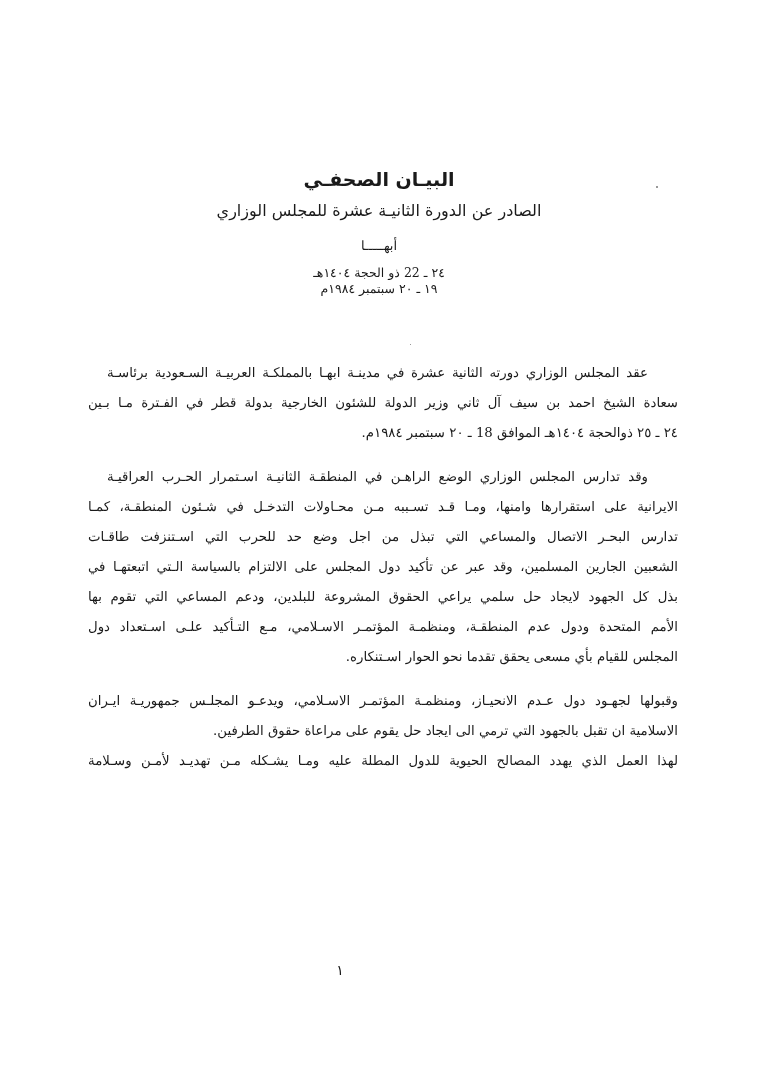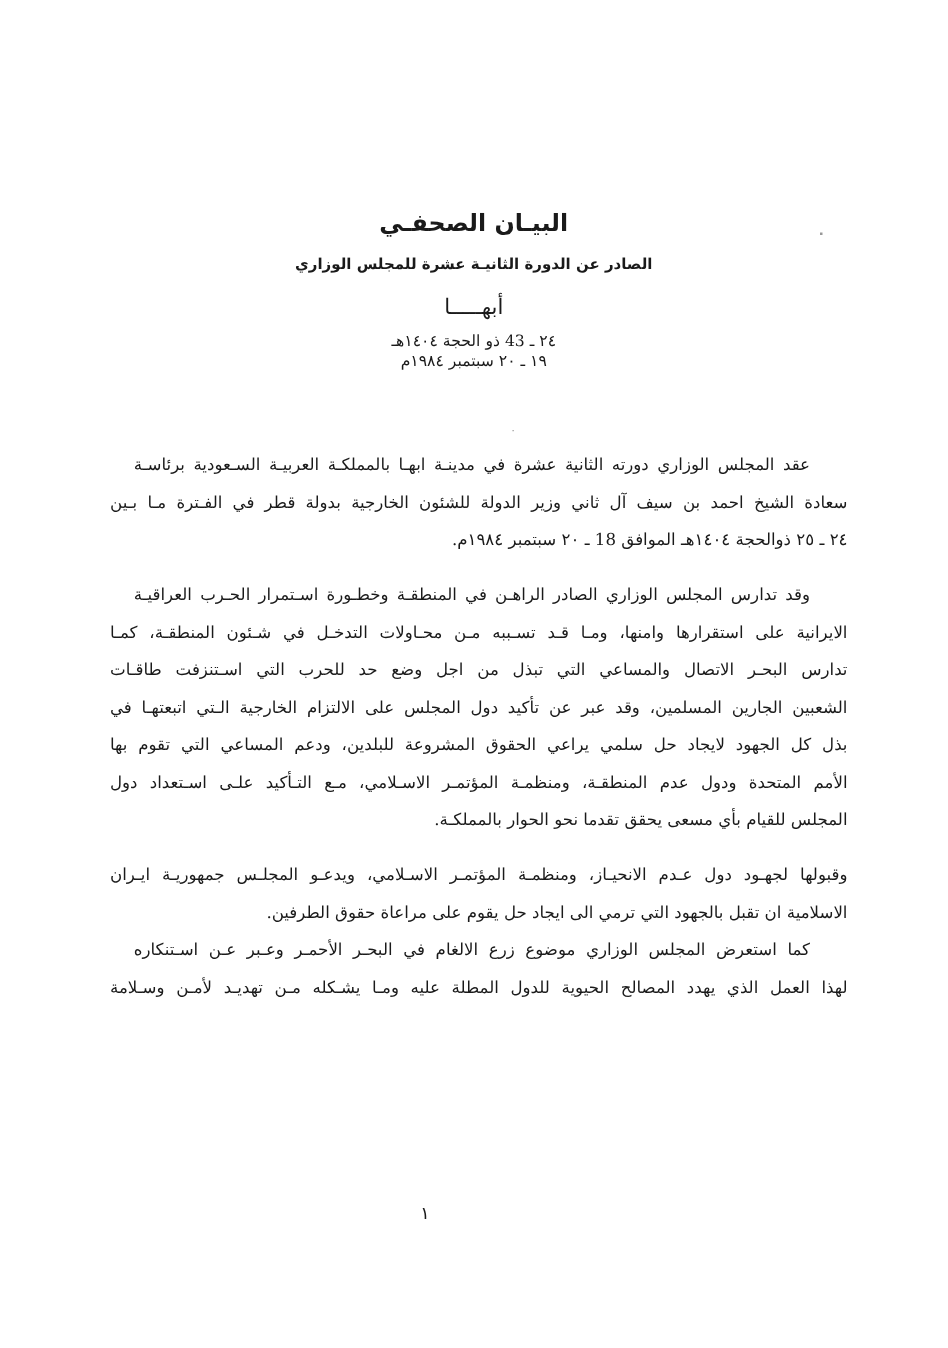--- a/index.html
+++ b/index.html
@@ -31,28 +31,28 @@
   .title {
     top: 166px;
     font-family: "DejaVu Sans", sans-serif;
     font-weight: bold;
     font-size: 19px;
     line-height: 26px;
   }
   .subtitle {
     top: 198px;
     font-family: "DejaVu Sans", sans-serif;
-    font-weight: bold;
-    font-size: 12px;
+    font-weight: normal;
+    font-size: 16px;
     line-height: 26px;
   }
   .place {
     top: 236px;
     font-family: "DejaVu Serif", serif;
-    font-size: 17px;
+    font-size: 13px;
     line-height: 20px;
   }
   .hijri {
     top: 264px;
     font-family: "DejaVu Serif", serif;
     font-size: 12.5px;
     line-height: 18px;
   }
   .greg {
     top: 280px;
@@ -105,50 +105,49 @@
   }
 </style>
 </head>
 <body>
 
 <div class="page">
 
   <div class="header title">البيـان الصحفـي</div>
   <div class="header subtitle">الصادر عن الدورة الثانيـة عشرة للمجلس الوزاري</div>
   <div class="header place">أبهـــــا</div>
-  <div class="header hijri">٢٤ ـ 43 ذو الحجة ١٤٠٤هـ</div>
+  <div class="header hijri">٢٤ ـ 22 ذو الحجة ١٤٠٤هـ</div>
   <div class="header greg">١٩ ـ ٢٠ سبتمبر ١٩٨٤م</div>
 
   <div class="body">
 
     <div class="paragraph">
       <span class="line indent">عقد المجلس الوزاري دورته الثانية عشرة في مدينـة ابهـا بالمملكـة العربيـة السـعودية برئاسـة</span>
       <span class="line">سعادة الشيخ احمد بن سيف آل ثاني وزير الدولة للشئون الخارجية بدولة قطر في الفـترة مـا بـين</span>
       <span class="line last">٢٤ ـ ٢٥ ذوالحجة ١٤٠٤هـ الموافق 18 ـ ٢٠ سبتمبر ١٩٨٤م.</span>
     </div>
     <div class="para-gap"></div>
 
     <div class="paragraph">
-      <span class="line indent">وقد تدارس المجلس الوزاري الصادر الراهـن في المنطقـة وخطـورة اسـتمرار الحـرب العراقيـة</span>
+      <span class="line indent">وقد تدارس المجلس الوزاري الوضع الراهـن في المنطقـة الثانيـة اسـتمرار الحـرب العراقيـة</span>
       <span class="line">الايرانية على استقرارها وامنها، ومـا قـد تسـببه مـن محـاولات التدخـل في شـئون المنطقـة، كمـا</span>
       <span class="line">تدارس البحـر الاتصال والمساعي التي تبذل من اجل وضع حد للحرب التي اسـتنزفت طاقـات</span>
-      <span class="line">الشعبين الجارين المسلمين، وقد عبر عن تأكيد دول المجلس على الالتزام الخارجية الـتي اتبعتهـا في</span>
+      <span class="line">الشعبين الجارين المسلمين، وقد عبر عن تأكيد دول المجلس على الالتزام بالسياسة الـتي اتبعتهـا في</span>
       <span class="line">بذل كل الجهود لايجاد حل سلمي يراعي الحقوق المشروعة للبلدين، ودعم المساعي التي تقوم بها</span>
       <span class="line">الأمم المتحدة ودول عدم المنطقـة، ومنظمـة المؤتمـر الاسـلامي، مـع التـأكيد علـى اسـتعداد دول</span>
-      <span class="line last">المجلس للقيام بأي مسعى يحقق تقدما نحو الحوار بالمملكـة.</span>
+      <span class="line last">المجلس للقيام بأي مسعى يحقق تقدما نحو الحوار اسـتنكاره.</span>
     </div>
     <div class="para-gap"></div>
 
     <div class="paragraph">
       <span class="line">وقبولها لجهـود دول عـدم الانحيـاز، ومنظمـة المؤتمـر الاسـلامي، ويدعـو المجلـس جمهوريـة ايـران</span>
       <span class="line last">الاسلامية ان تقبل بالجهود التي ترمي الى ايجاد حل يقوم على مراعاة حقوق الطرفين.</span>
     </div>
 
     <div class="paragraph">
-      <span class="line indent">كما استعرض المجلس الوزاري موضوع زرع الالغام في البحـر الأحمـر وعـبر عـن اسـتنكاره</span>
       <span class="line">لهذا العمل الذي يهدد المصالح الحيوية للدول المطلة عليه ومـا يشـكله مـن تهديـد لأمـن وسـلامة</span>
     </div>
   </div>
 
   <div class="page-number">١</div>
 
   <div class="speck" style="left:656px; top:186px;"></div>
   <div class="speck" style="left:410px; top:344px; width:1px; height:1px;"></div>
 </div>
 

